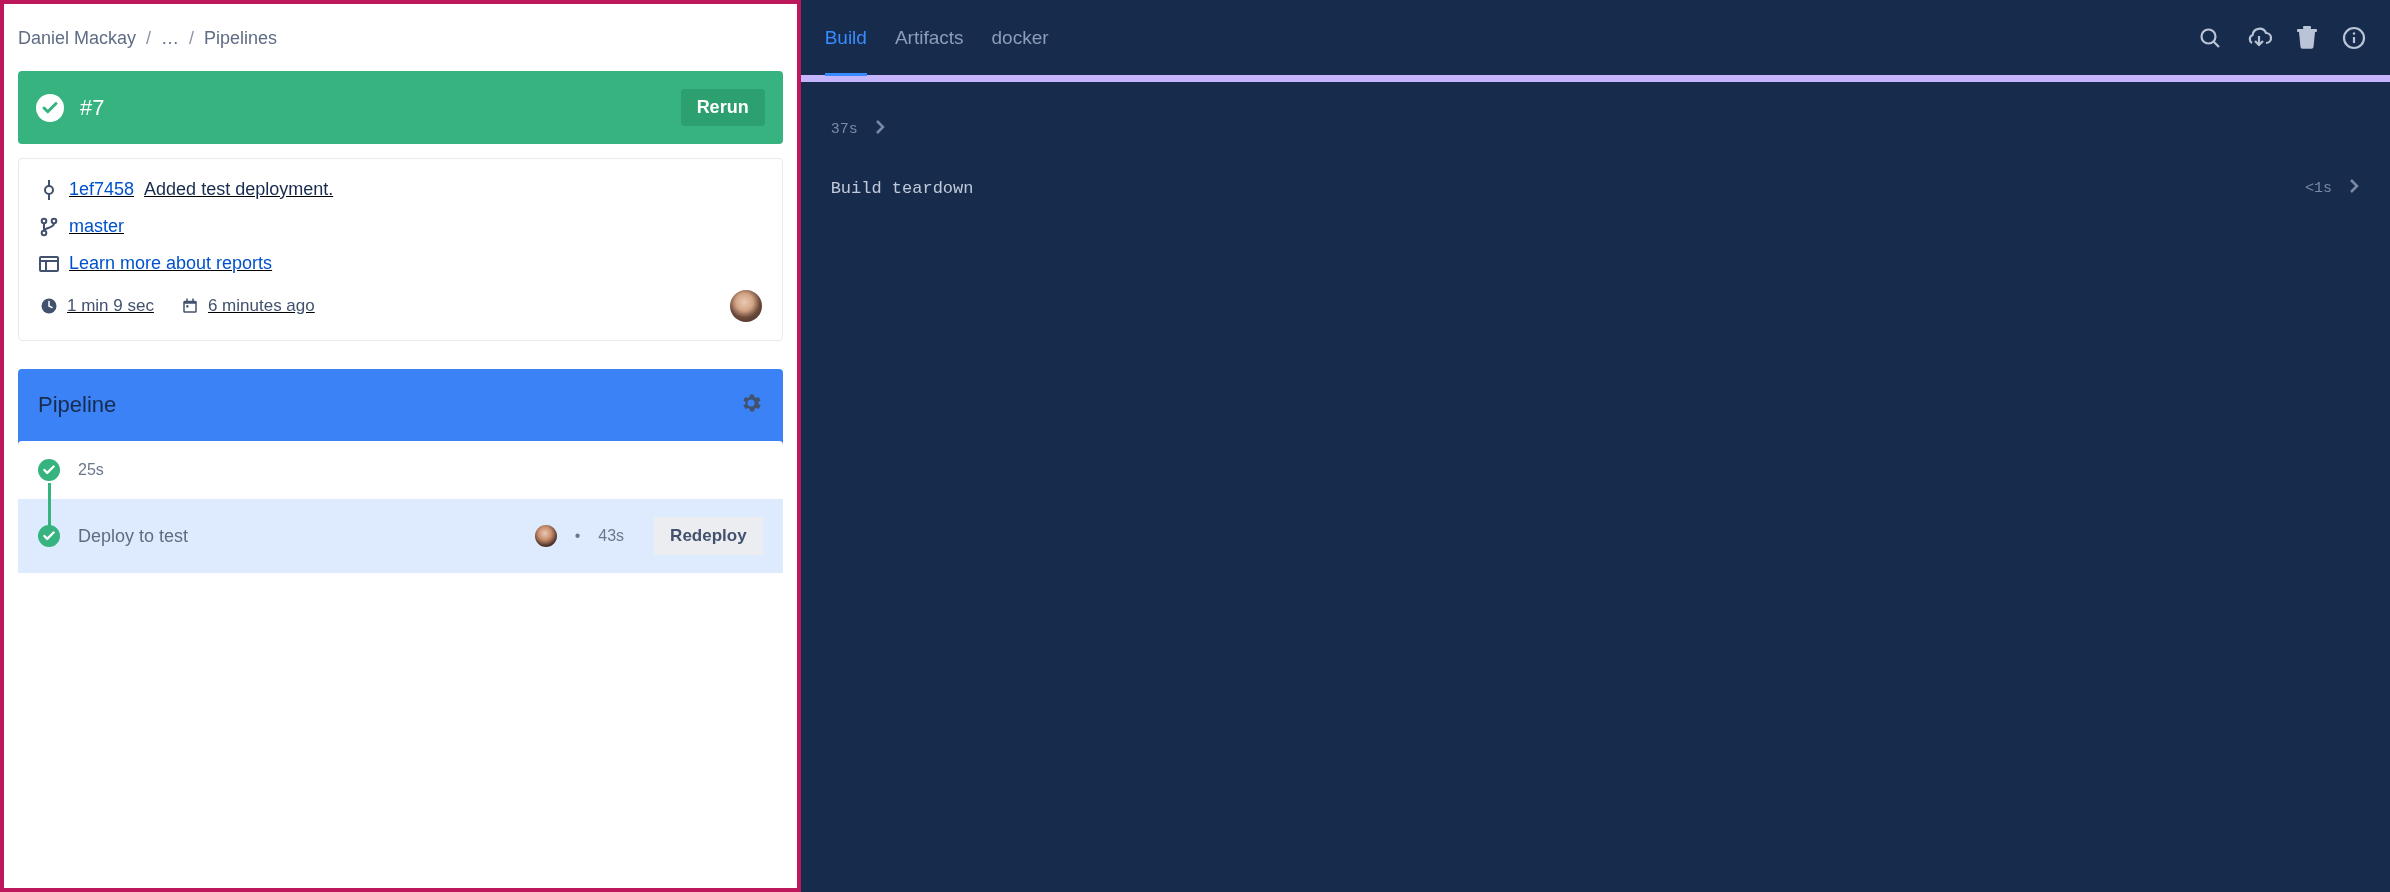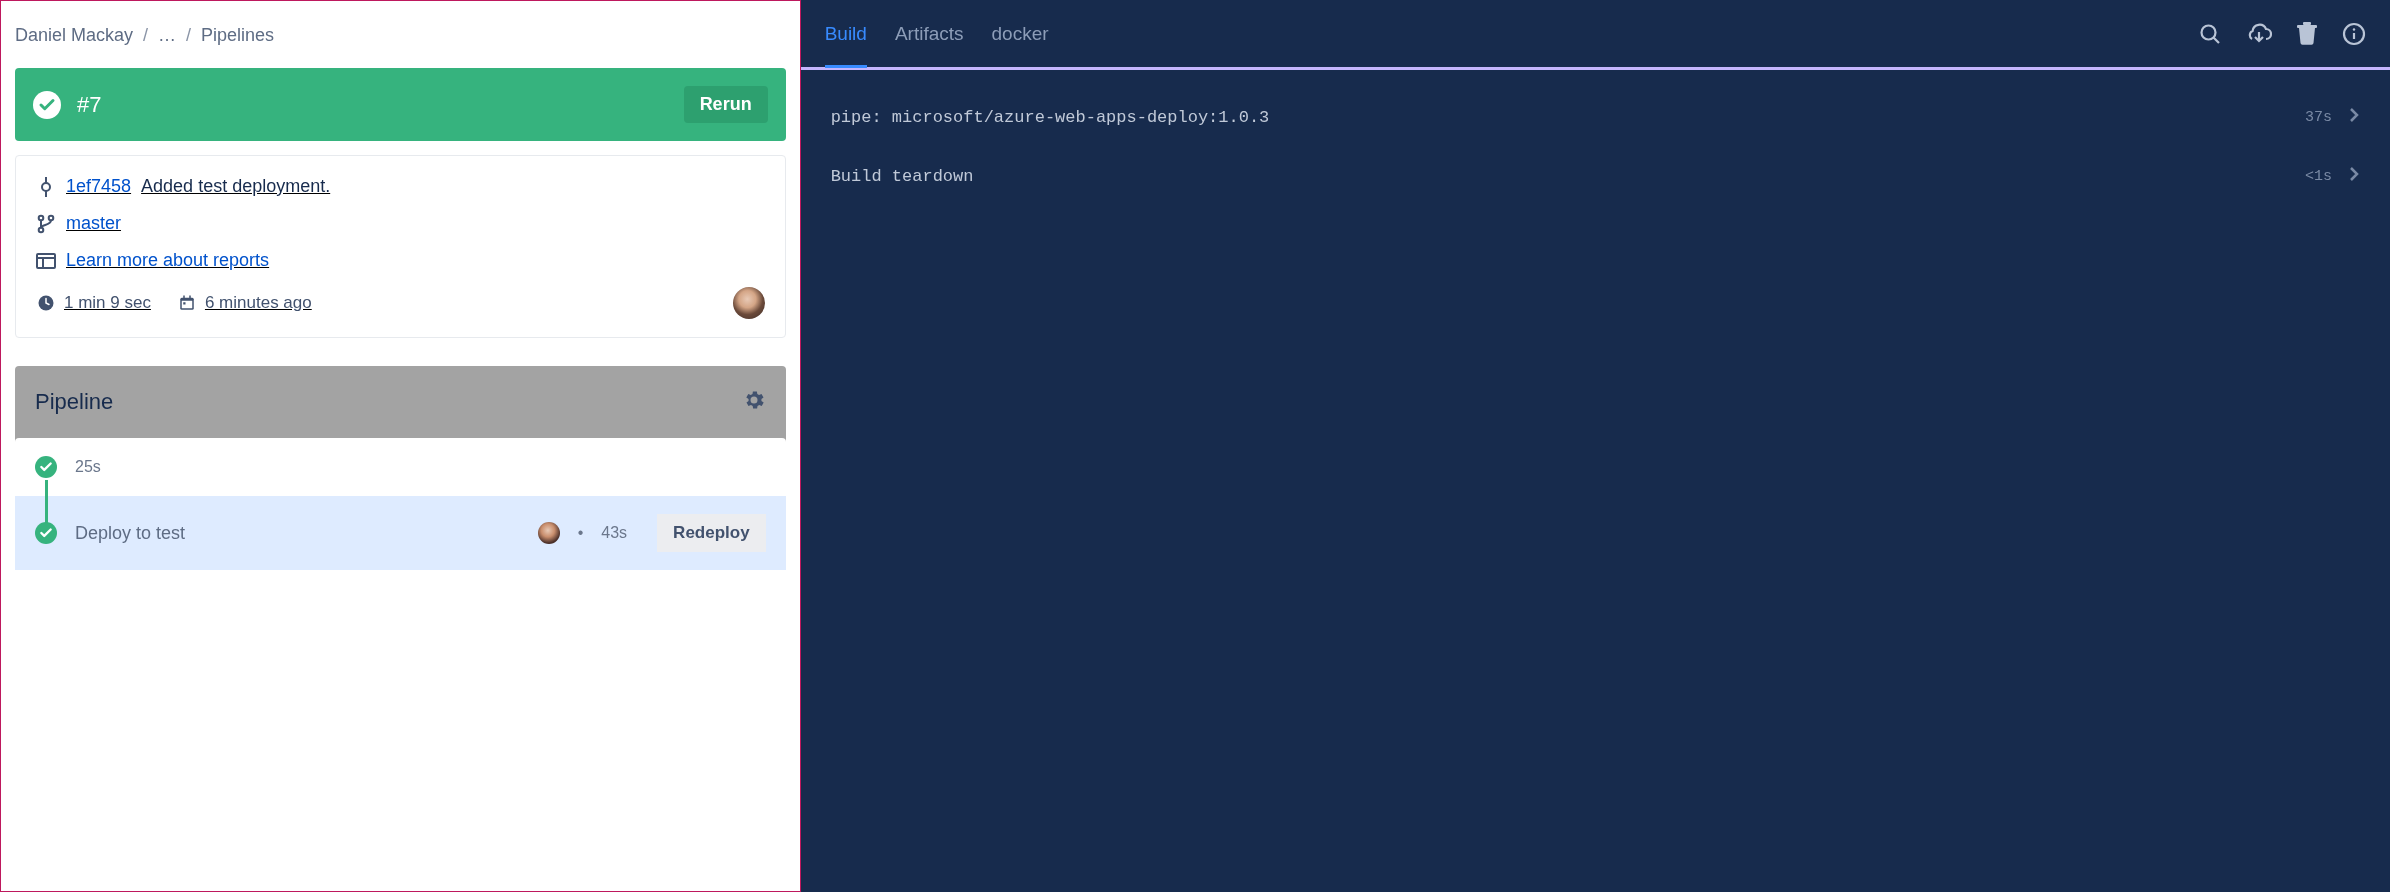--- a/index.html
+++ b/index.html
@@ -10,21 +10,21 @@
     body {
       font-family: -apple-system, BlinkMacSystemFont, "Segoe UI", Helvetica, Arial, sans-serif;
       display: flex;
       width: 100%;
       height: 100vh;
       background: #fff;
     }
     .left-panel {
       width: 33.5%;
       background: #fff;
-      border: 1px solid #be185d;
+      border: 4px solid #be185d;
       padding: 0 14px 14px 14px;
       overflow-y: auto;
     }
     .right-panel {
       flex: 1;
       background: #172b4d;
       color: #d0d6e0;
       display: flex;
       flex-direction: column;
     }
@@ -130,21 +130,21 @@
     .avatar {
       width: 32px;
       height: 32px;
       border-radius: 50%;
       margin-left: auto;
       background: radial-gradient(circle at 45% 38%, #e8c9b5 0%, #d4a586 32%, #6b4a3a 58%, #3e2c28 100%);
     }
     
     .pipeline-section {
       margin-top: 28px;
-      background: #a3a3a3;
+      background: #3b82f6;
       border-radius: 4px;
     }
     .pipeline-section-header {
       display: flex;
       align-items: center;
       padding: 22px 20px 22px 20px;
     }
     .pipeline-section-header h2 {
       font-size: 22px;
       font-weight: 500;
@@ -216,23 +216,23 @@
       font-size: 17px;
       font-weight: 600;
       color: #42526e;
       cursor: pointer;
       margin-left: 12px;
     }
     
     .tabs-bar {
       display: flex;
       align-items: center;
-      border-bottom: 3px solid #c4b5fd;
+      border-bottom: 7px solid #c4b5fd;
       padding: 0 24px 0 24px;
-      height: 70px;
+      height: 82px;
     }
     .tabs {
       display: flex;
       gap: 28px;
       height: 100%;
       align-items: stretch;
     }
     .tab {
       display: flex;
       align-items: center;
@@ -430,21 +430,20 @@
         <svg width="24" height="24" viewBox="0 0 24 24" fill="none" stroke="currentColor" stroke-width="2.2">
             <circle cx="12" cy="12" r="10"></circle>
             <line x1="12" y1="11" x2="12" y2="17"></line>
             <circle cx="12" cy="7.5" r="1.2" fill="currentColor" stroke="none"></circle>
           </svg>
       </span>
     </div>
   </div>
   <div class="log-area">
     <div class="log-row">
-      <span class="log-text">pipe: microsoft/azure-web-apps-deploy:1.0.3</span>
       <span class="log-time">37s</span>
       <span class="chevron">
         <svg width="12" height="18" viewBox="0 0 12 18" fill="none" stroke="currentColor" stroke-width="2.5">
             <polyline points="3 3 9 9 3 15"></polyline>
           </svg>
       </span>
     </div>
     <div class="log-row">
       <span class="log-text">Build teardown</span>
       <span class="log-time">&lt;1s</span>

